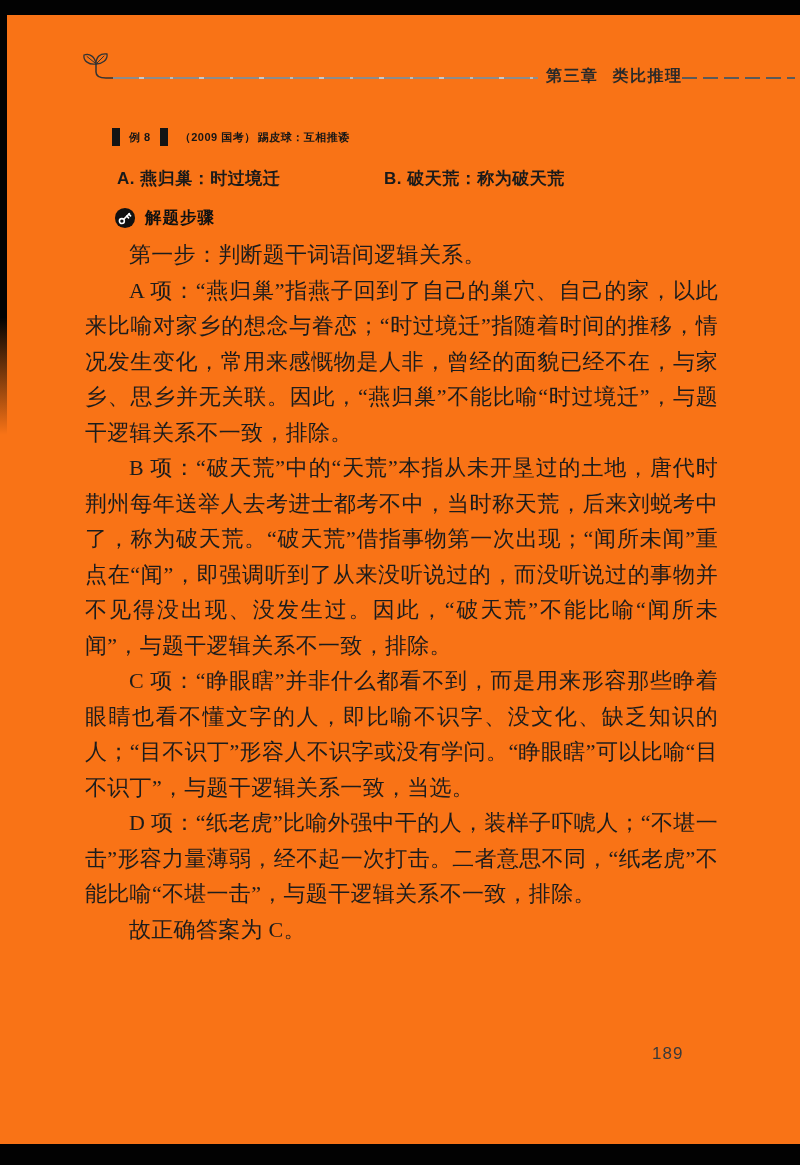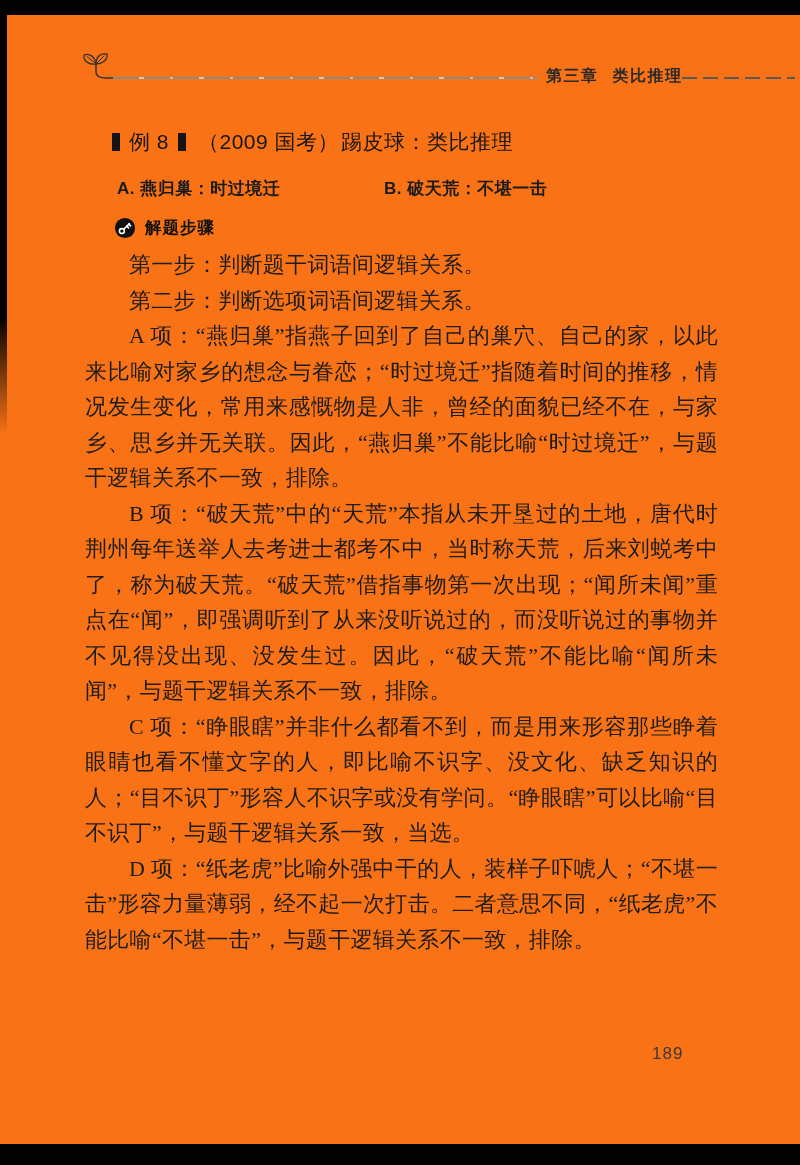--- a/index.html
+++ b/index.html
@@ -17,21 +17,21 @@
   .rule-left{position:absolute;left:113px;top:77px;width:425px;height:2px;
     background:repeating-linear-gradient(90deg,#8c8c8c 0 26px,#c9c9c9 26px 31px,#8c8c8c 31px 57px,#bdbdbd 57px 60px);}
   .chapter-wrap{position:absolute;left:546px;top:66px;font-family:"Liberation Sans",sans-serif;
     font-weight:700;font-size:16px;color:#2a2a2a;letter-spacing:1.5px;white-space:nowrap;}
   .chapter-wrap .gap{display:inline-block;width:14px;}
   .rule-right{position:absolute;left:682px;top:77px;width:113px;height:2px;
     background:repeating-linear-gradient(90deg,#5a5a5a 0 15px,transparent 15px 21px);}
   
   .content{position:absolute;left:85px;top:118px;width:633px;}
   .example-heading{margin:10px 0 0 27px;font-family:"Liberation Sans",sans-serif;
-    font-size:21px;font-weight:400;color:#161616;letter-spacing:.5px;display:flex;align-items:center;}
+    font-size:11px;font-weight:700;color:#161616;letter-spacing:.5px;display:flex;align-items:center;}
   .hbar{display:inline-block;width:8px;height:18px;background:#141414;flex:0 0 auto;}
   .hbar.first{margin-right:9px;}
   .hbar.second{margin-left:9px;margin-right:12px;}
   .ex-source{margin-right:2px;}
   .options{margin:21px 0 0 32px;display:grid;grid-template-columns:267px 1fr;row-gap:2px;
     font-family:"Liberation Sans",sans-serif;font-size:17px;font-weight:600;color:#1a1a1a;letter-spacing:.5px;}
   .solution-heading{margin:17px 0 0 29px;display:flex;align-items:flex-end;}
   .key-badge{width:22px;height:22px;flex:0 0 auto;margin-right:9px;}
   .solution-title{font-family:"Liberation Sans",sans-serif;font-size:16.5px;font-weight:700;
     color:#111;letter-spacing:1px;}
@@ -62,50 +62,50 @@
   <span class="chapter-wrap"><span>第三章</span><span class="gap"></span><span>类比推理</span></span>
   <span class="rule-right"></span>
 
   <main class="content">
 
     <h2 class="example-heading">
       <span class="hbar first"></span>
       <span class="ex-label">例 8</span>
       <span class="hbar second"></span>
       <span class="ex-source">（2009 国考）</span>
-      <span class="ex-stem">踢皮球：类比推理</span>
+      <span class="ex-stem">踢皮球：互相推诿</span>
     </h2>
 
     <div class="options">
       <div class="option">A. 燕归巢：时过境迁</div>
-      <div class="option">B. 破天荒：不堪一击</div>
+      <div class="option">B. 破天荒：称为破天荒</div>
     </div>
 
     <div class="solution-heading">
       <span class="key-badge">
         <svg viewBox="0 0 24 24" width="22" height="22">
           <circle cx="12" cy="12" r="11" fill="#111111"></circle>
           <g stroke="#ffffff" stroke-width="1.7" fill="none" stroke-linecap="round">
             <circle cx="8.6" cy="15.4" r="2.7"></circle>
             <path d="M10.6 13.4 L16.8 7.2"></path>
             <path d="M14 10 L15.9 11.9"></path>
             <path d="M16.2 7.8 L18.1 9.7"></path>
           </g>
         </svg>
       </span>
       <span class="solution-title">解题步骤</span>
     </div>
 
     <div class="solution-body">
       <p>第一步：判断题干词语间逻辑关系。</p>
-      <p>第二步：判断选项词语间逻辑关系。</p>
       <p>A 项：“燕归巢”指燕子回到了自己的巢穴、自己的家，以此来比喻对家乡的想念与眷恋；“时过境迁”指随着时间的推移，情况发生变化，常用来感慨物是人非，曾经的面貌已经不在，与家乡、思乡并无关联。因此，“燕归巢”不能比喻“时过境迁”，与题干逻辑关系不一致，排除。</p>
       <p>B 项：“破天荒”中的“天荒”本指从未开垦过的土地，唐代时荆州每年送举人去考进士都考不中，当时称天荒，后来刘蜕考中了，称为破天荒。“破天荒”借指事物第一次出现；“闻所未闻”重点在“闻”，即强调听到了从来没听说过的，而没听说过的事物并不见得没出现、没发生过。因此，“破天荒”不能比喻“闻所未闻”，与题干逻辑关系不一致，排除。</p>
       <p>C 项：“睁眼瞎”并非什么都看不到，而是用来形容那些睁着眼睛也看不懂文字的人，即比喻不识字、没文化、缺乏知识的人；“目不识丁”形容人不识字或没有学问。“睁眼瞎”可以比喻“目不识丁”，与题干逻辑关系一致，当选。</p>
       <p>D 项：“纸老虎”比喻外强中干的人，装样子吓唬人；“不堪一击”形容力量薄弱，经不起一次打击。二者意思不同，“纸老虎”不能比喻“不堪一击”，与题干逻辑关系不一致，排除。</p>
+      <p>故正确答案为 C。</p>
     </div>
 
   </main>
 
   <div class="page-number">189</div>
 
   <div class="band-bottom"></div>
 </div>
 
 </body></html>

